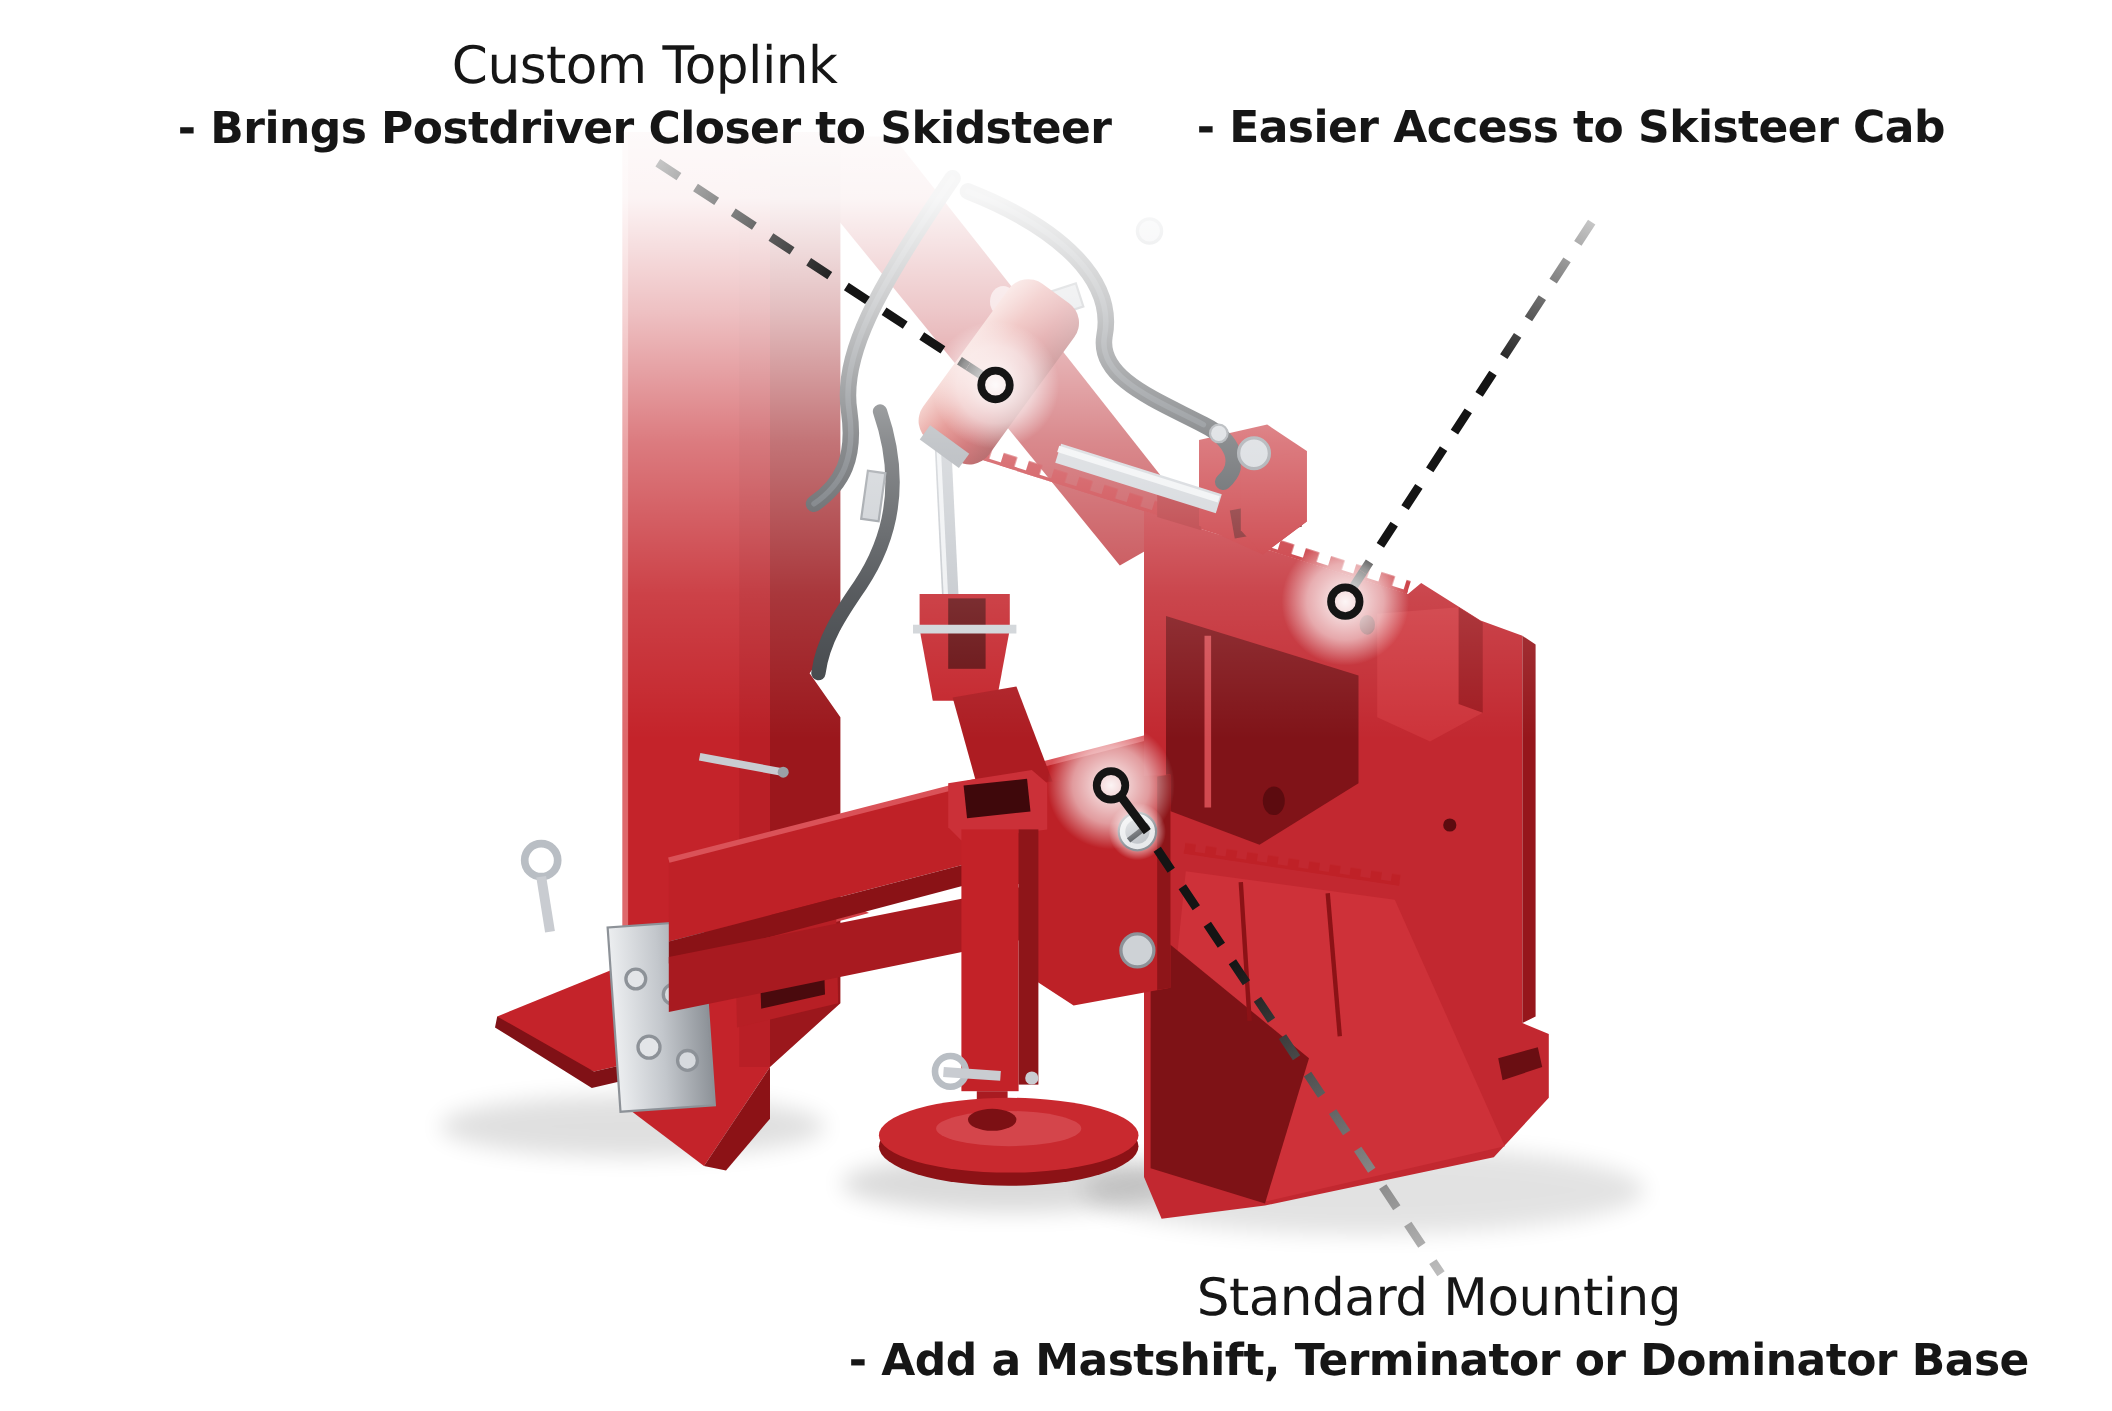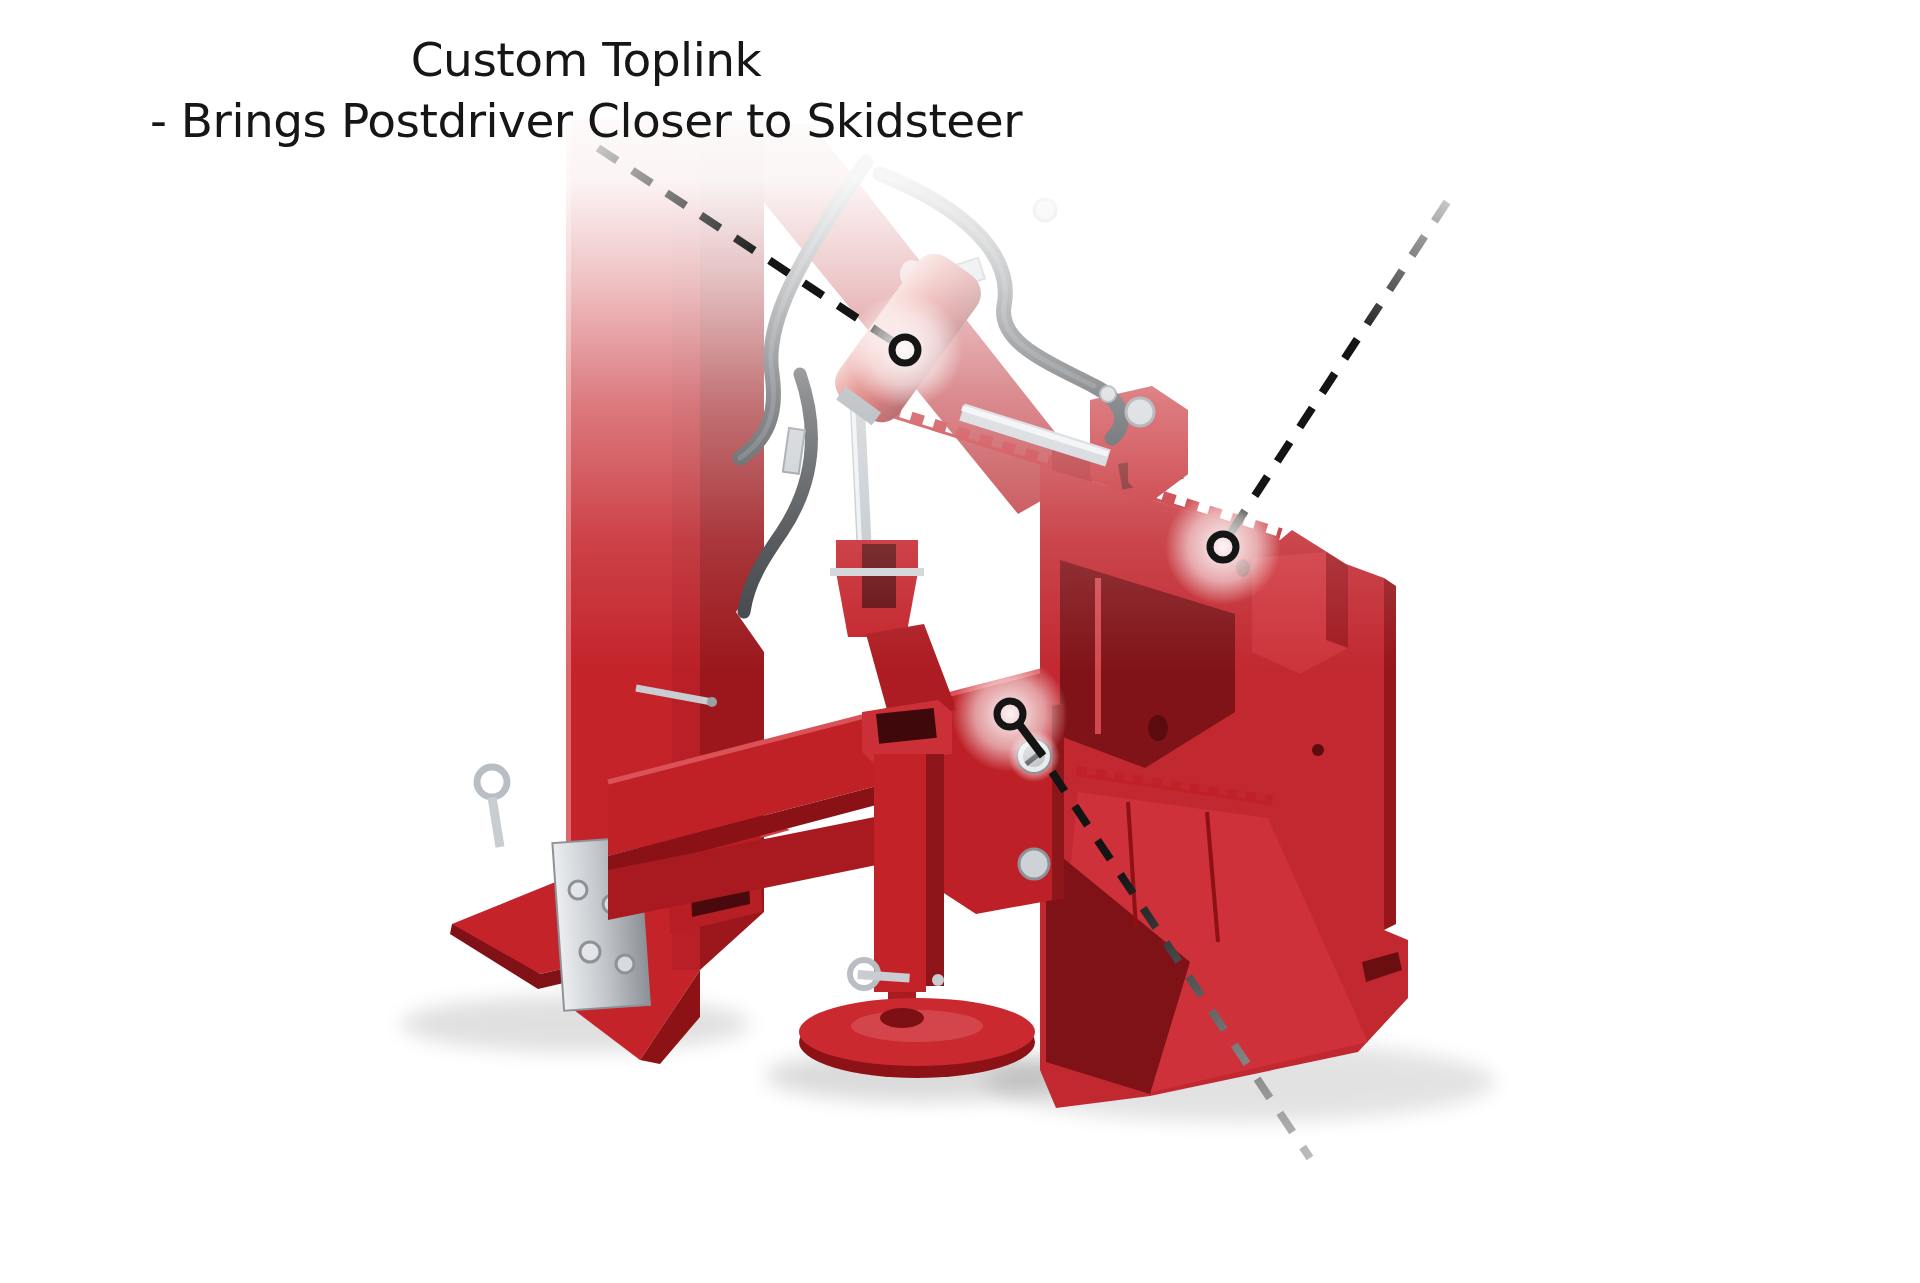--- a/index.html
+++ b/index.html
@@ -1,21 +1,21 @@
 <!DOCTYPE html>
 <html><head>
 <meta charset="utf-8">
 <style>
   html,body{margin:0;padding:0;background:#ffffff;}
   .stage{position:relative;width:1920px;height:1283px;background:#ffffff;overflow:hidden;
          font-family:"DejaVu Sans","Liberation Sans",sans-serif;margin-top:12px;}
   .stage svg{position:absolute;left:0;top:0;}
   .callout{position:absolute;transform:translateX(-50%);text-align:center;color:#161616;white-space:nowrap;}
   .callout .title{font-size:47px;font-weight:500;letter-spacing:-0.5px;line-height:1.12;}
-  .callout .sub{font-size:47px;font-weight:400;letter-spacing:-0.5px;line-height:1.15;margin-top:7px;}
+  .callout .sub{font-size:40px;font-weight:700;letter-spacing:-0.5px;line-height:1.15;margin-top:7px;}
 </style>
 </head>
 <body>
 
 <div class="stage">
 
 <svg width="1920" height="1283" viewBox="0 0 1920 1283">
   <defs>
     <filter id="soft" x="-50%" y="-50%" width="200%" height="200%">
           <feGaussianBlur stdDeviation="10"></feGaussianBlur>
@@ -223,16 +223,21 @@
     <line x1="1052" y1="760" x2="1310" y2="1146" stroke="url(#lead3)" stroke-width="8" stroke-dasharray="23 18"></line>
   </g>
 </svg>
 
   <div class="callout" style="left:586px;top:22px;">
     <div class="title">Custom Toplink</div>
     <div class="sub">- Brings Postdriver Closer to Skidsteer</div>
   </div>
 
   <div class="callout" style="left:1428px;top:74px;">
+    <div class="sub">- Easier Access to Skisteer Cab</div>
   </div>
 
+  <div class="callout" style="left:1308px;top:1142px;">
+    <div class="title">Standard Mounting</div>
+    <div class="sub">- Add a Mastshift, Terminator or Dominator Base</div>
+  </div>
 
 </div>
 
 </body></html>

